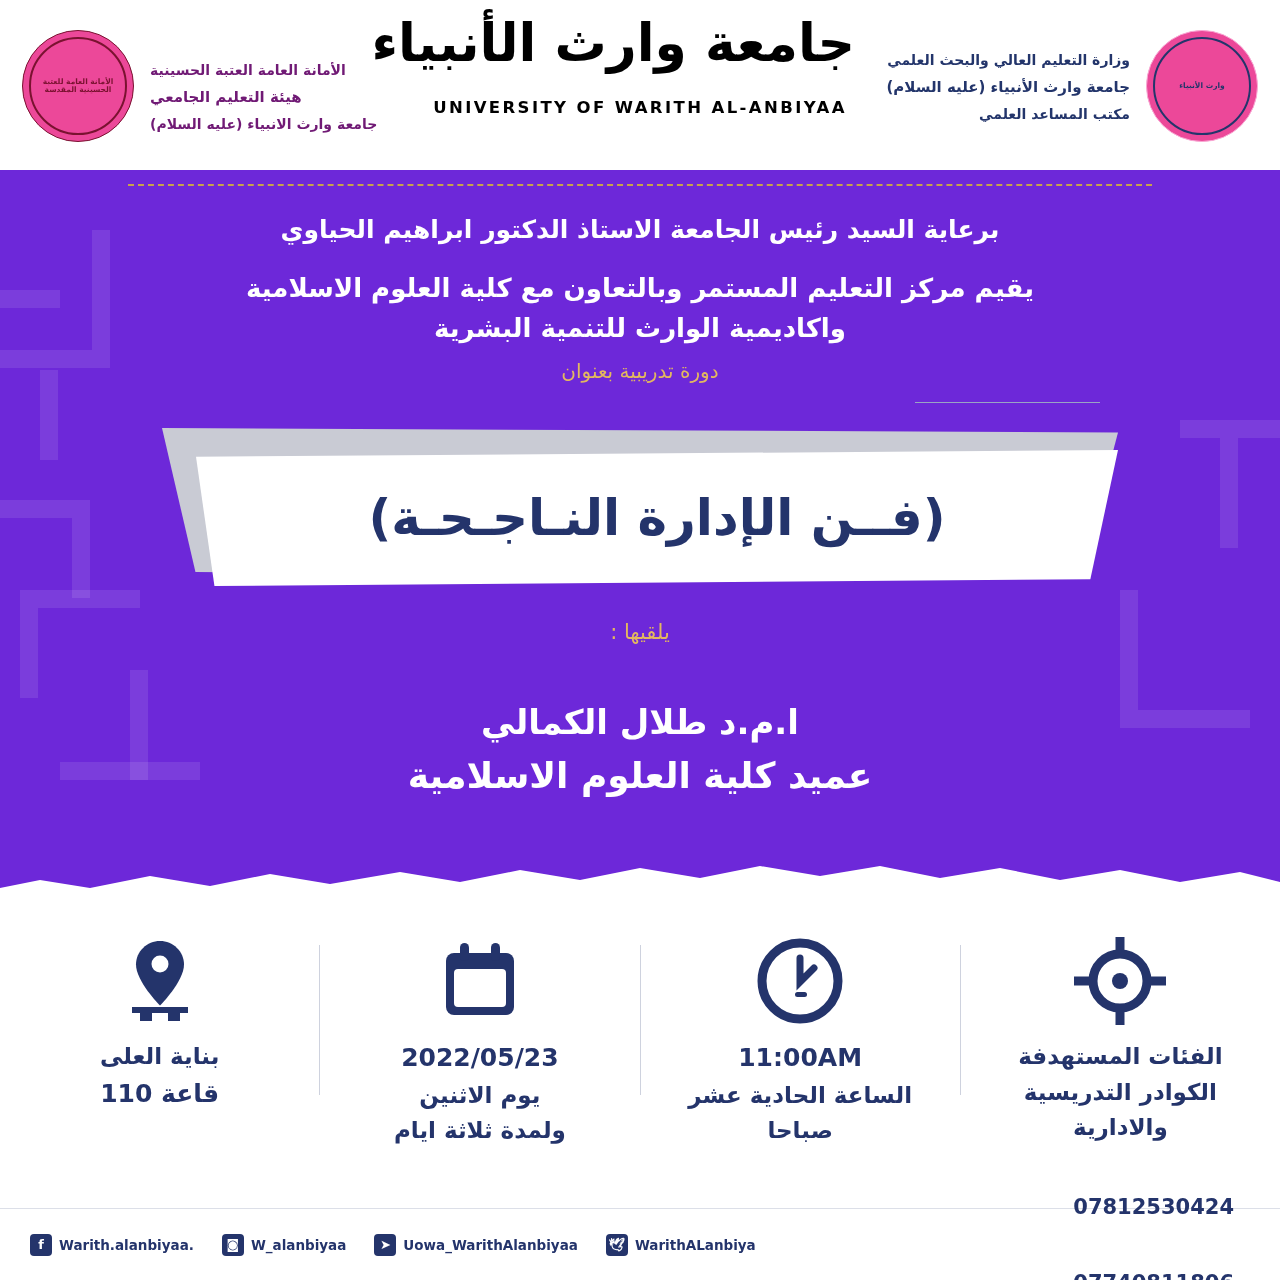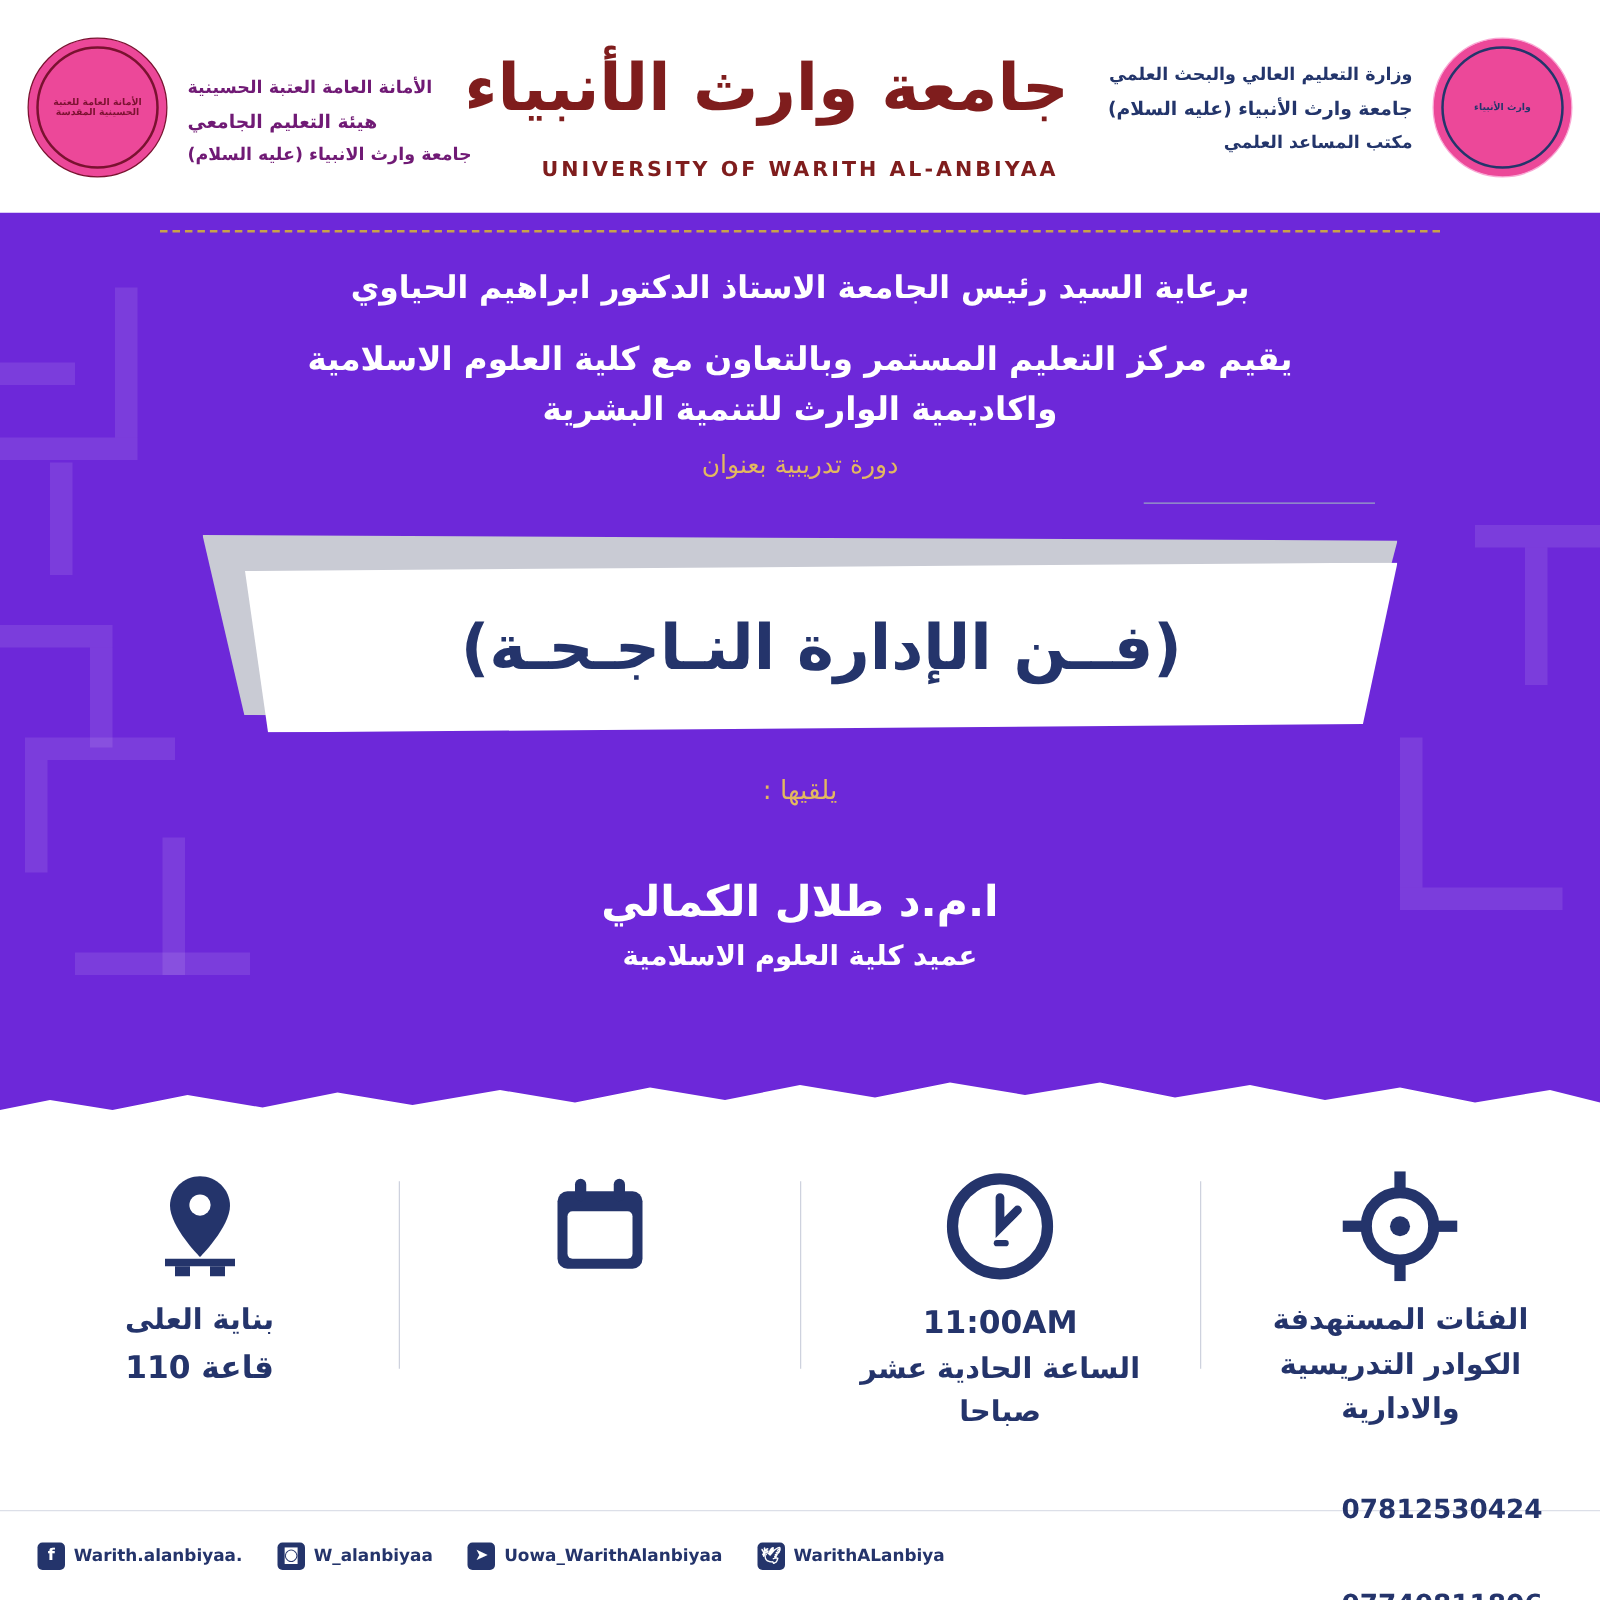--- a/index.html
+++ b/index.html
@@ -87,24 +87,24 @@
     font-weight: bold;
     white-space: nowrap;
   }
   .header-text-left div:nth-child(1), .header-text-right div:nth-child(1) { font-weight: 600; font-size: 14px;}
   .header-text-left div:nth-child(3), .header-text-right div:nth-child(3) { font-weight: 600; font-size: 14px;}
 
   .center-logo {
     position: absolute;
     left: 50%;
     transform: translateX(-50%);
-    top: 32px;
+    top: 4px;
     width: 430px;
     text-align: center;
-    color: #7f1d1d;
+    color: #000000;
   }
   .center-logo .ar-script {
     font-size: 52px;
     font-weight: bold;
     letter-spacing: -1px;
     line-height: 1.5;
     white-space: nowrap;
   }
   .center-logo .en-name {
     font-size: 16.5px;
@@ -215,21 +215,21 @@
     font-size: 21px;
     letter-spacing: 1px;
   }
   .speaker-name {
     margin-top: 52px;
     font-size: 34px;
     font-weight: bold;
     line-height: 1.55;
   }
   .speaker-role {
-    font-size: 22px;
+    font-size: 36px;
     font-weight: bold;
     line-height: 1.5;
   }
 
   
   .torn {
     position: absolute;
     left: 0;
     bottom: -4px;
     width: 1280px;
@@ -432,20 +432,25 @@
 
     <div class="info-col">
       <div class="icon-box">
         <svg width="84" height="84" viewBox="0 0 84 84">
           <rect x="8" y="14" width="68" height="62" rx="8" fill="#24346b"></rect>
           <rect x="16" y="30" width="52" height="38" rx="4" fill="#ffffff"></rect>
           <rect x="22" y="4" width="9" height="18" rx="4.5" fill="#24346b"></rect>
           <rect x="53" y="4" width="9" height="18" rx="4.5" fill="#24346b"></rect>
         </svg>
       </div>
+      <div class="info-lines">
+        <div class="num">2022/05/23</div>
+        <div class="reg">يوم الاثنين</div>
+        <div class="reg">ولمدة ثلاثة ايام</div>
+      </div>
     </div>
 
     <div class="vsep"></div>
 
     <div class="info-col">
       <div class="icon-box">
         <svg width="86" height="86" viewBox="0 0 86 86">
           <circle cx="43" cy="43" r="38" fill="none" stroke="#24346b" stroke-width="9"></circle>
           <path d="M43 20 L43 44 L57 30" fill="none" stroke="#24346b" stroke-width="7" stroke-linecap="round"></path>
           <rect x="38" y="54" width="12" height="5" rx="2.5" fill="#24346b"></rect>

